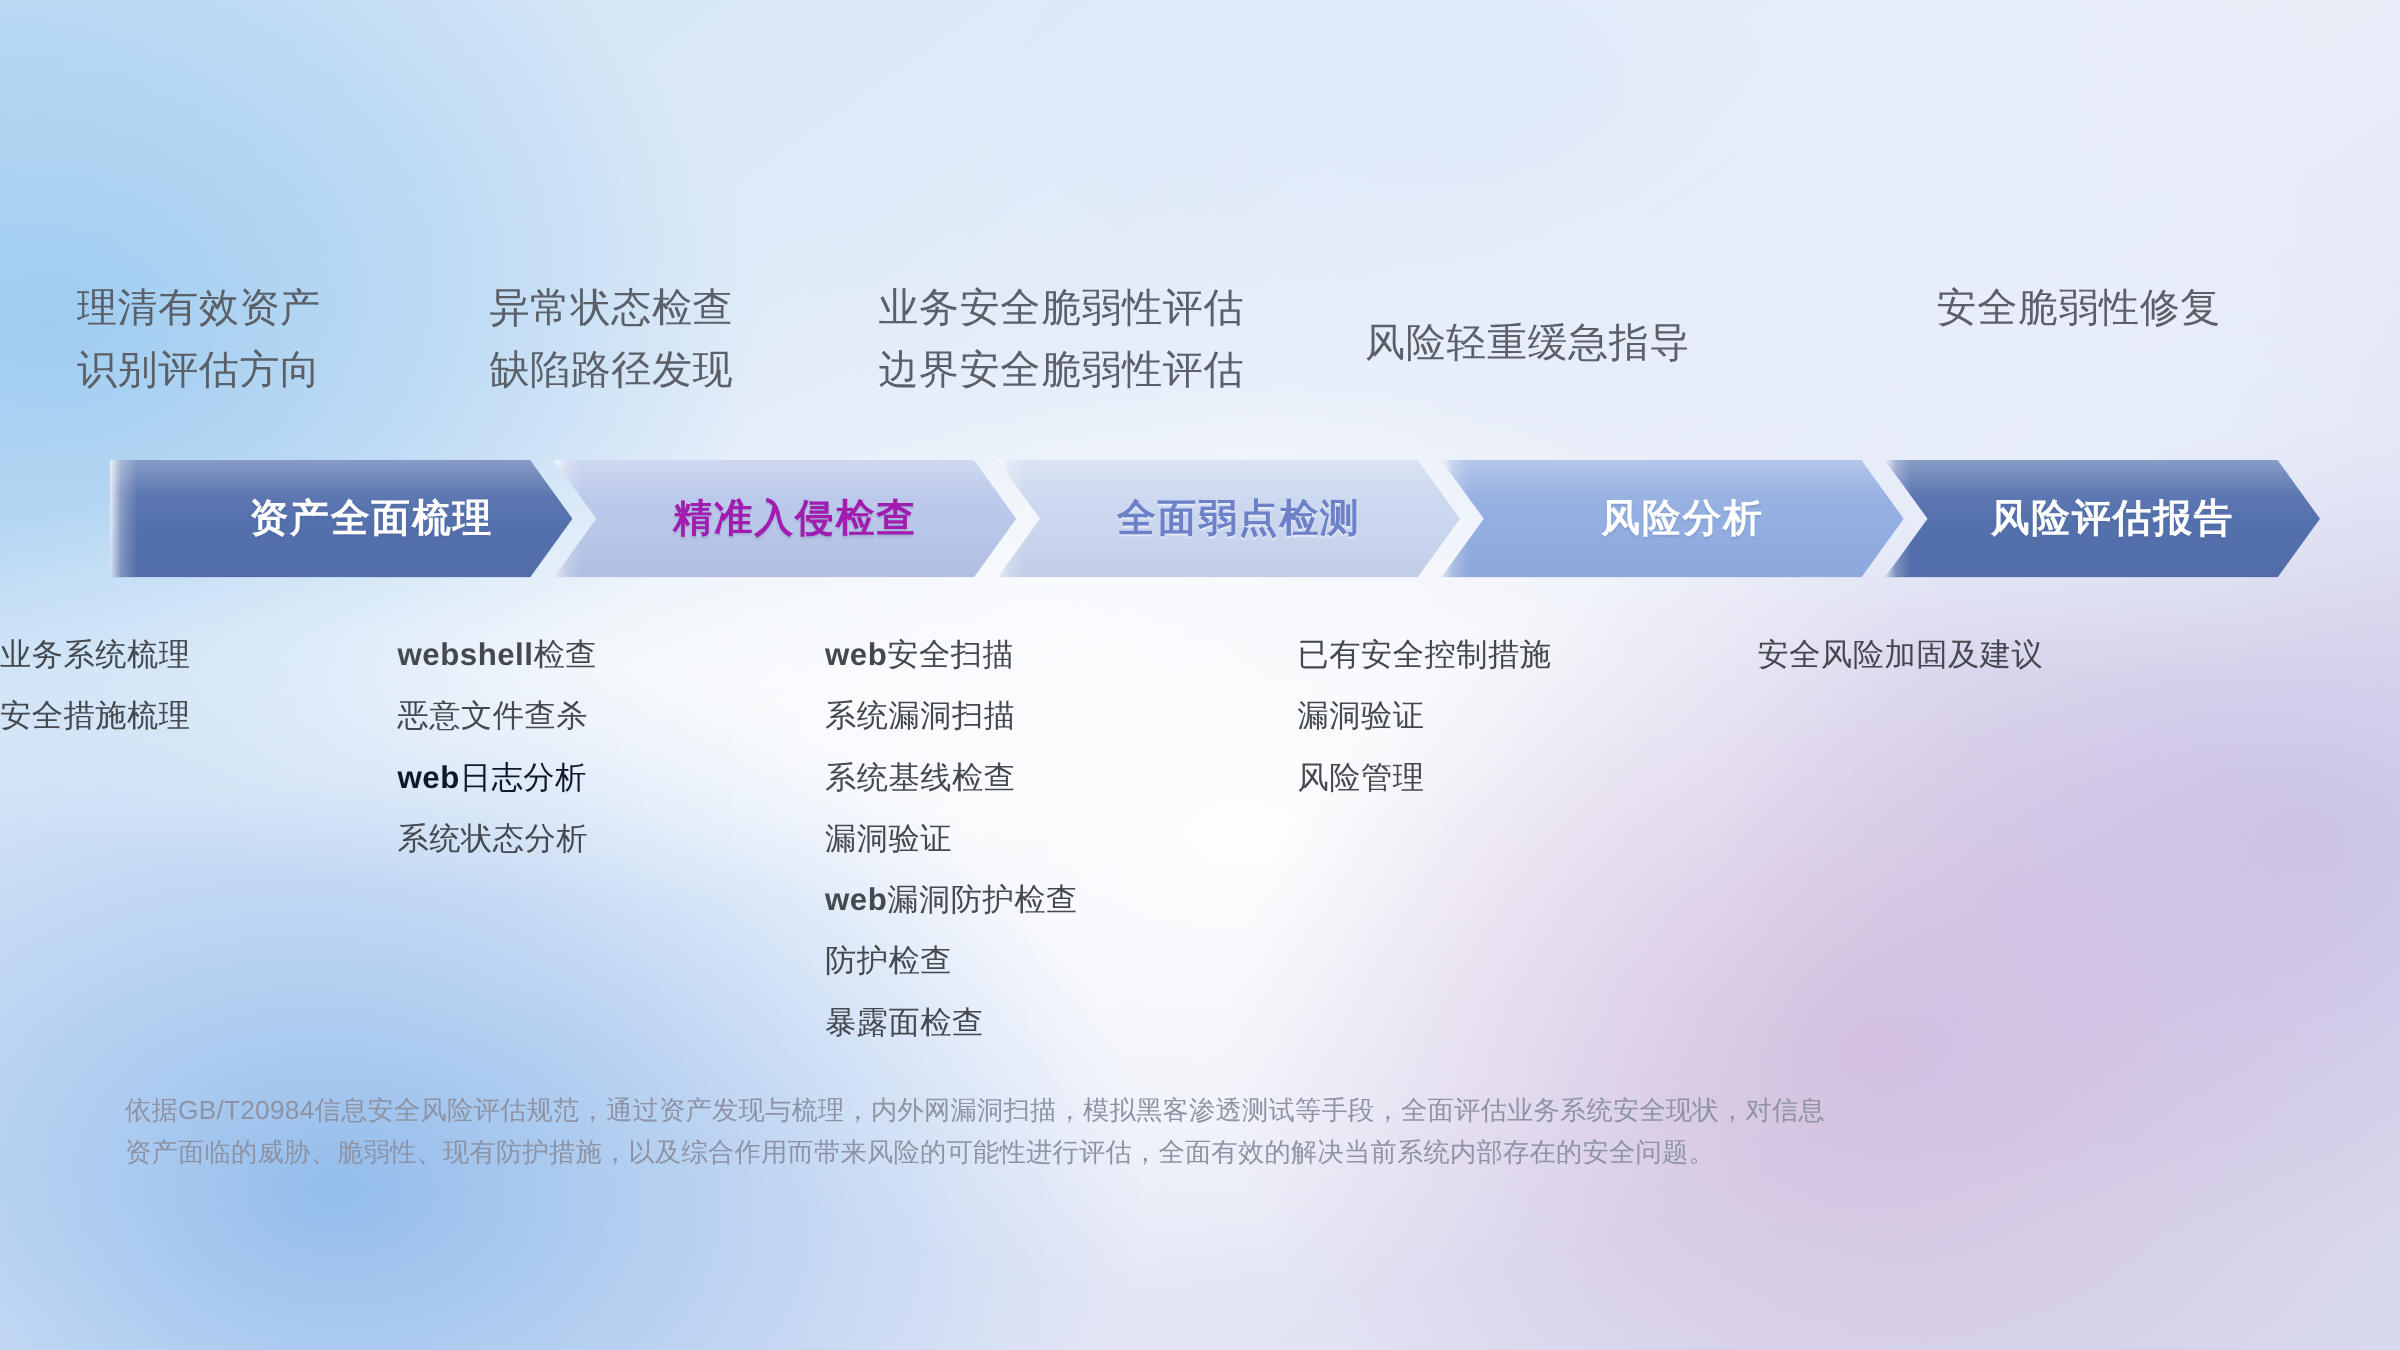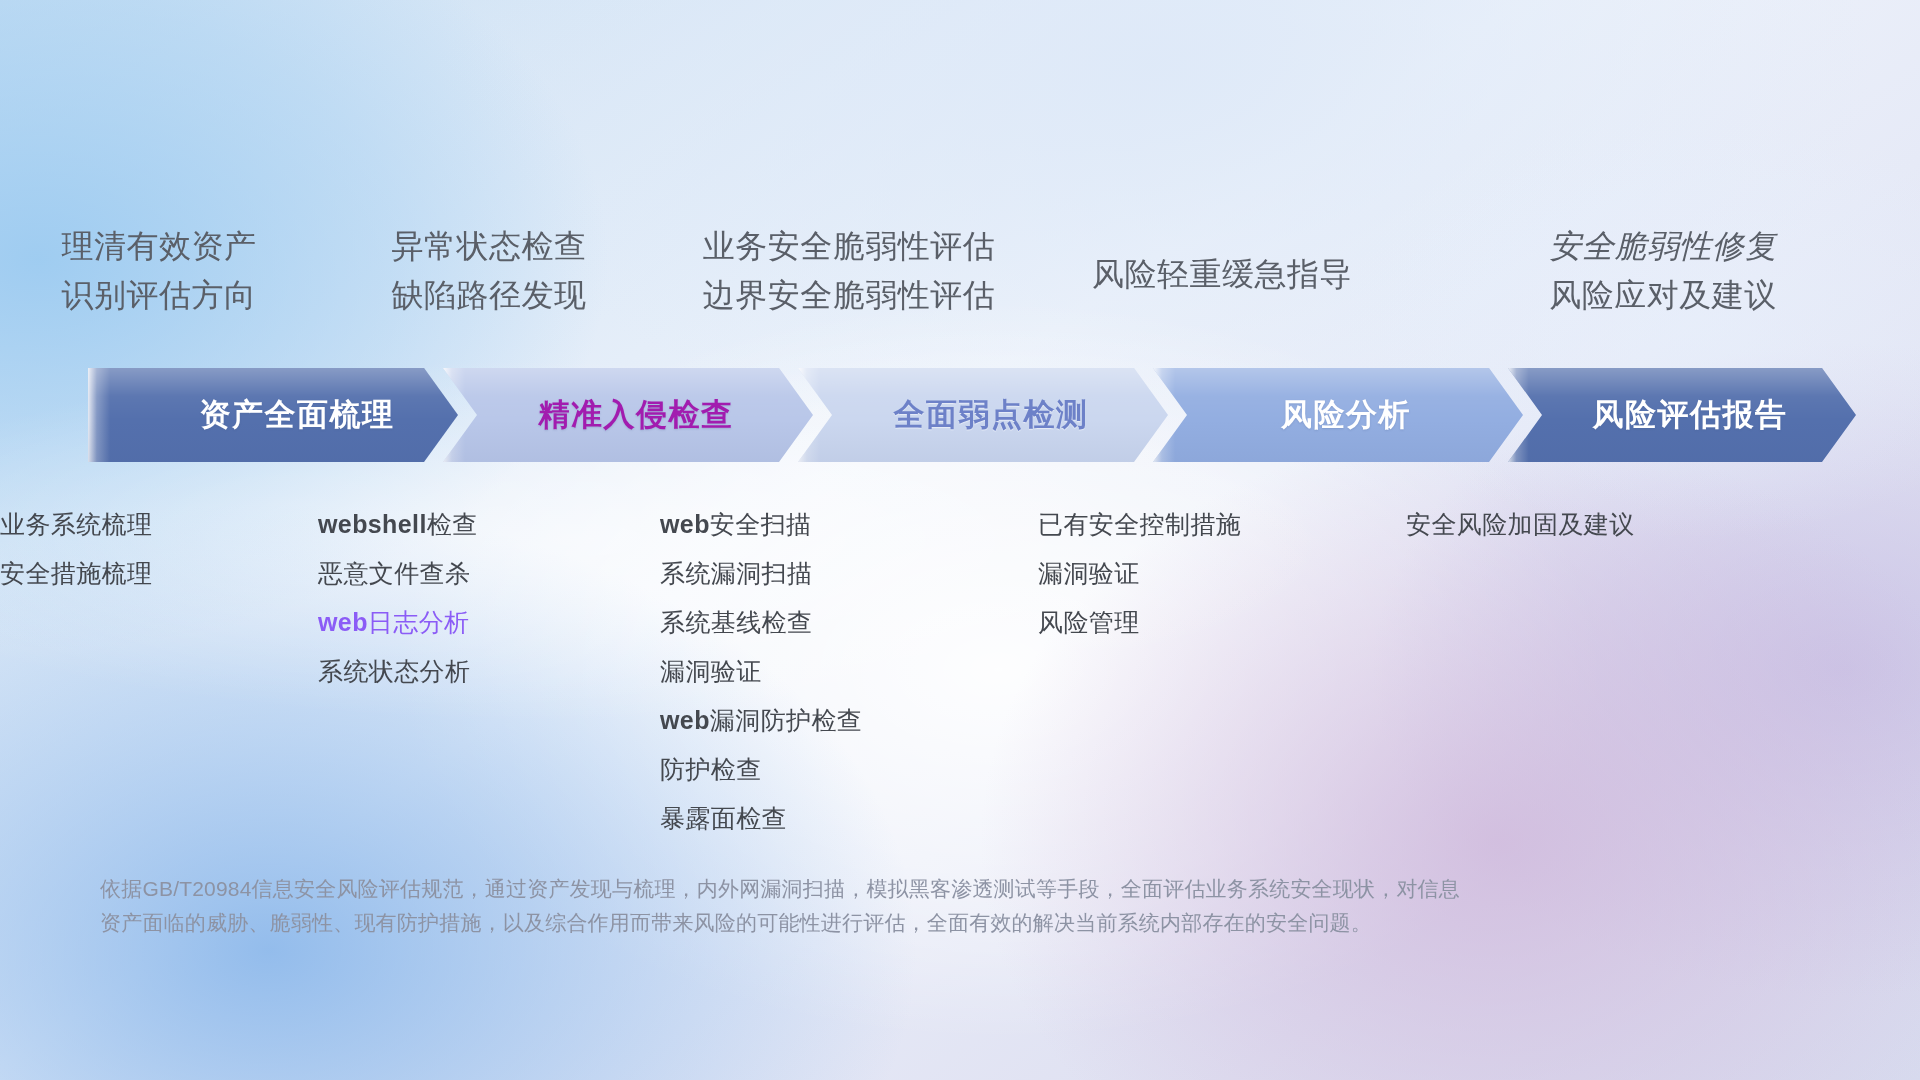--- a/index.html
+++ b/index.html
@@ -171,22 +171,21 @@
         <div class="note-line" style="color: rgb(90, 95, 104);">缺陷路径发现</div>
       </div>
       <div class="note-col" style="width: 378px;">
         <div class="note-line" style="color: rgb(90, 95, 104);">业务安全脆弱性评估</div>
         <div class="note-line" style="color: rgb(90, 95, 104);">边界安全脆弱性评估</div>
       </div>
       <div class="note-col" style="width: 368px; padding-top: 28px;">
         <div class="note-line" style="color: rgb(90, 95, 104);">风险轻重缓急指导</div>
       </div>
       <div class="note-col" style="width: 514px;">
-        <div class="note-line" style="color: rgb(90, 95, 104); font-style: italic;">安全脆弱性修复</div>
-        <div class="note-line" style="color: rgb(90, 95, 104);">风险应对及建议</div>
+        <div class="note-line" style="color: rgb(90, 95, 104);">安全脆弱性修复</div>
       </div>
     </div>
 
   <div id="chevron-band">
       <div class="chev" style="left: 0px; width: 370px; background: rgb(84, 112, 173); z-index: 10; clip-path: polygon(0% 0%, calc(100% - 34px) 0%, 100% 50%, calc(100% - 34px) 100%, 0% 100%);">
         <div class="chev-edge"></div>
         <div class="chev-bevel"></div>
         <span class="chev-label" style="color: rgb(255, 255, 255);">资产全面梳理</span>
       </div>
       <div class="chev" style="left: 355px; width: 370px; background: rgb(185, 199, 233); z-index: 9; clip-path: polygon(0% 0%, calc(100% - 34px) 0%, 100% 50%, calc(100% - 34px) 100%, 0% 100%, 9.18919% 50%);">
@@ -212,21 +211,21 @@
     </div>
 
   <div id="bottom-lists">
       <div class="list-col" style="width: 318px;">
         <div class="list-item" style="color: rgb(68, 72, 79);">业务系统梳理</div>
         <div class="list-item" style="color: rgb(68, 72, 79);">安全措施梳理</div>
       </div>
       <div class="list-col" style="width: 342px;">
         <div class="list-item bold-lead" style="color: rgb(68, 72, 79);"><span>webshell</span><span class="cjk">检查</span></div>
         <div class="list-item" style="color: rgb(68, 72, 79);">恶意文件查杀</div>
-        <div class="list-item bold-lead" style="color: #8b5cf6;"><span>web</span><span class="cjk">日志分析</span></div>
+        <div class="list-item bold-lead" style="color: #0f172a;"><span>web</span><span class="cjk">日志分析</span></div>
         <div class="list-item" style="color: rgb(68, 72, 79);">系统状态分析</div>
       </div>
       <div class="list-col" style="width: 378px;">
         <div class="list-item bold-lead" style="color: rgb(68, 72, 79);"><span>web</span><span class="cjk">安全扫描</span></div>
         <div class="list-item" style="color: rgb(68, 72, 79);">系统漏洞扫描</div>
         <div class="list-item" style="color: rgb(68, 72, 79);">系统基线检查</div>
         <div class="list-item" style="color: rgb(68, 72, 79);">漏洞验证</div>
         <div class="list-item bold-lead" style="color: rgb(68, 72, 79);"><span>web</span><span class="cjk">漏洞防护检查</span></div>
         <div class="list-item" style="color: rgb(68, 72, 79);">防护检查</div>
         <div class="list-item" style="color: rgb(68, 72, 79);">暴露面检查</div>

